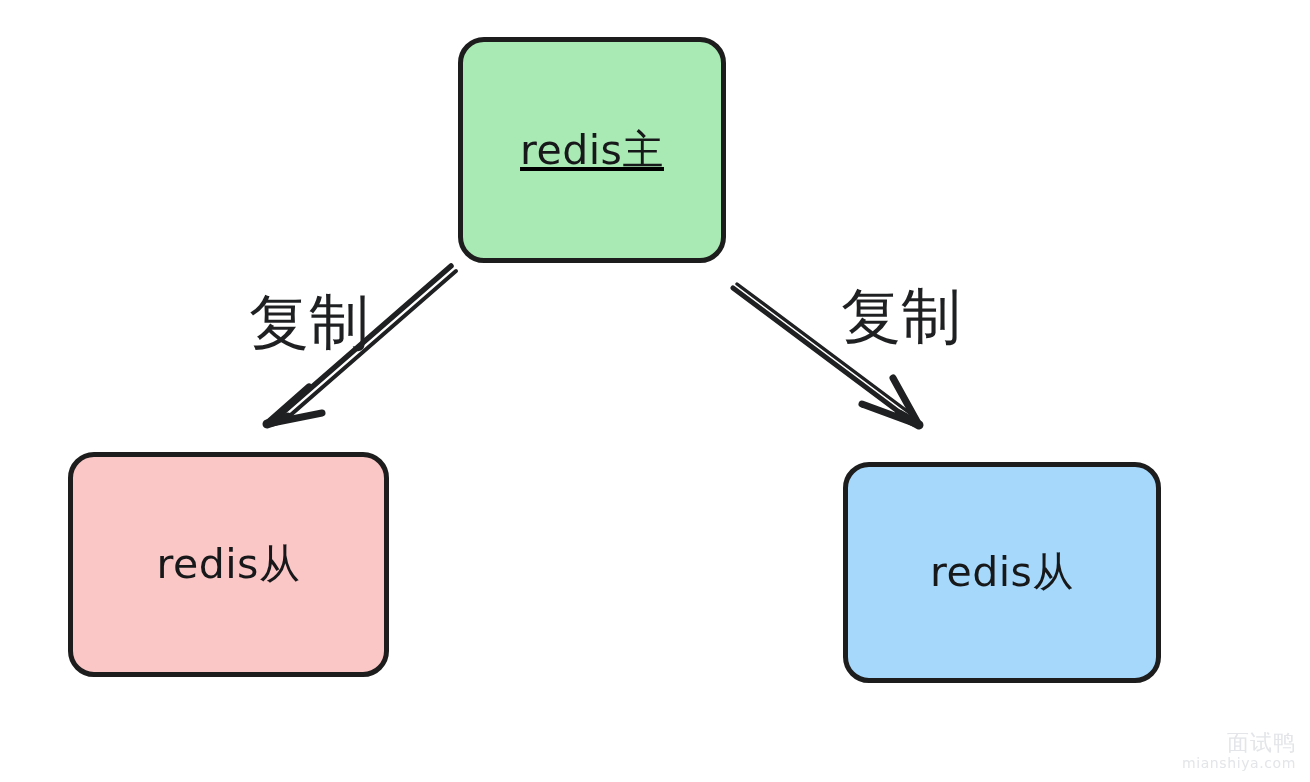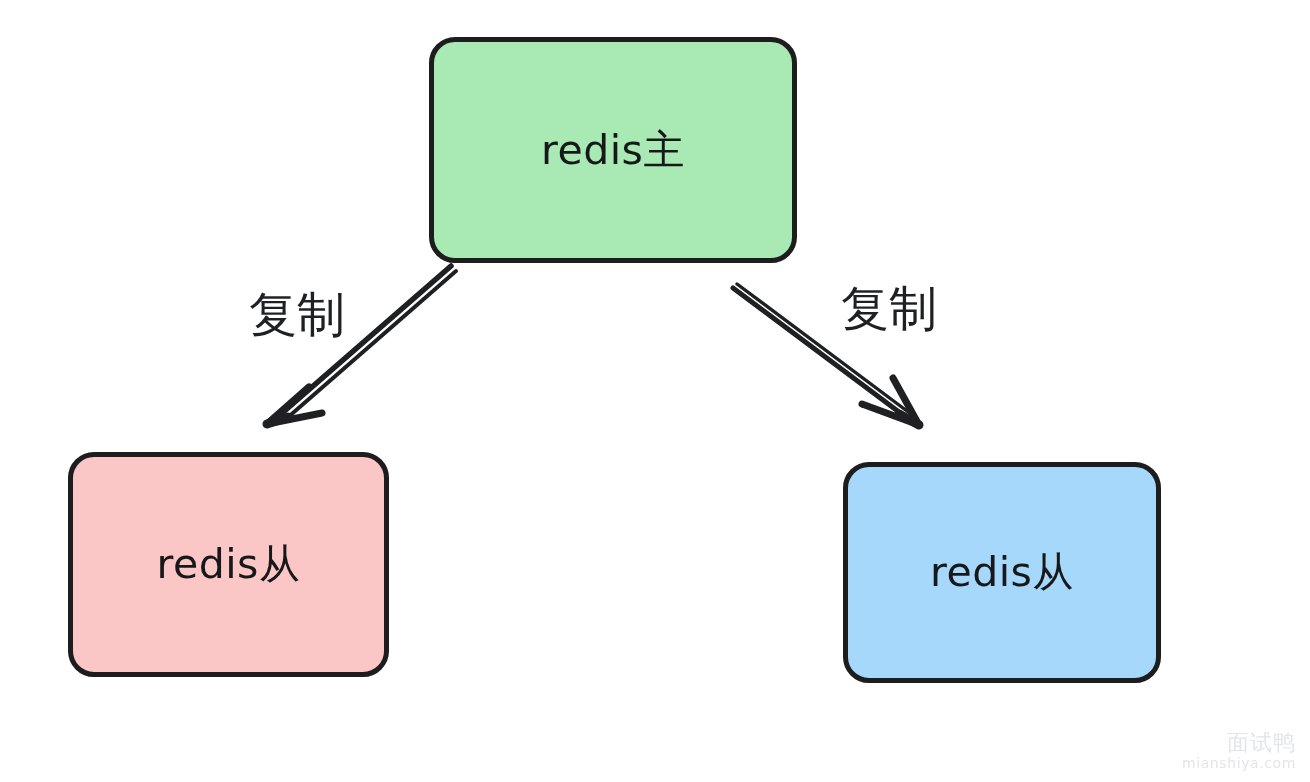--- a/index.html
+++ b/index.html
@@ -29,24 +29,25 @@
   .node-label {
     font-family: "DejaVu Sans", sans-serif;
     font-size: 41px;
     font-weight: 500;
     color: #17181a;
     letter-spacing: 0.5px;
     white-space: nowrap;
     user-select: none;
   }
   #node-master {
-    left: 429px;
+    left: 458px;
     top: 37px;
-    width: 368px;
+    width: 268px;
     height: 226px;
+    text-decoration: underline;
   }
   #node-replica-left {
     left: 68px;
     top: 452px;
     width: 321px;
     height: 225px;
   }
   #node-replica-right {
     left: 843px;
     top: 462px;
@@ -58,21 +59,21 @@
     left: 0;
     top: 0;
     width: 1310px;
     height: 782px;
     pointer-events: none;
     overflow: visible;
   }
   .edge-label {
     position: absolute;
     font-family: Liberation Mono, monospace;
-    font-size: 48px;
+    font-size: 60px;
     font-weight: 500;
     color: #1f2022;
     white-space: nowrap;
     user-select: none;
   }
   #edge-label-left {
     left: 249px;
     top: 283px;
   }
   #edge-label-right {

